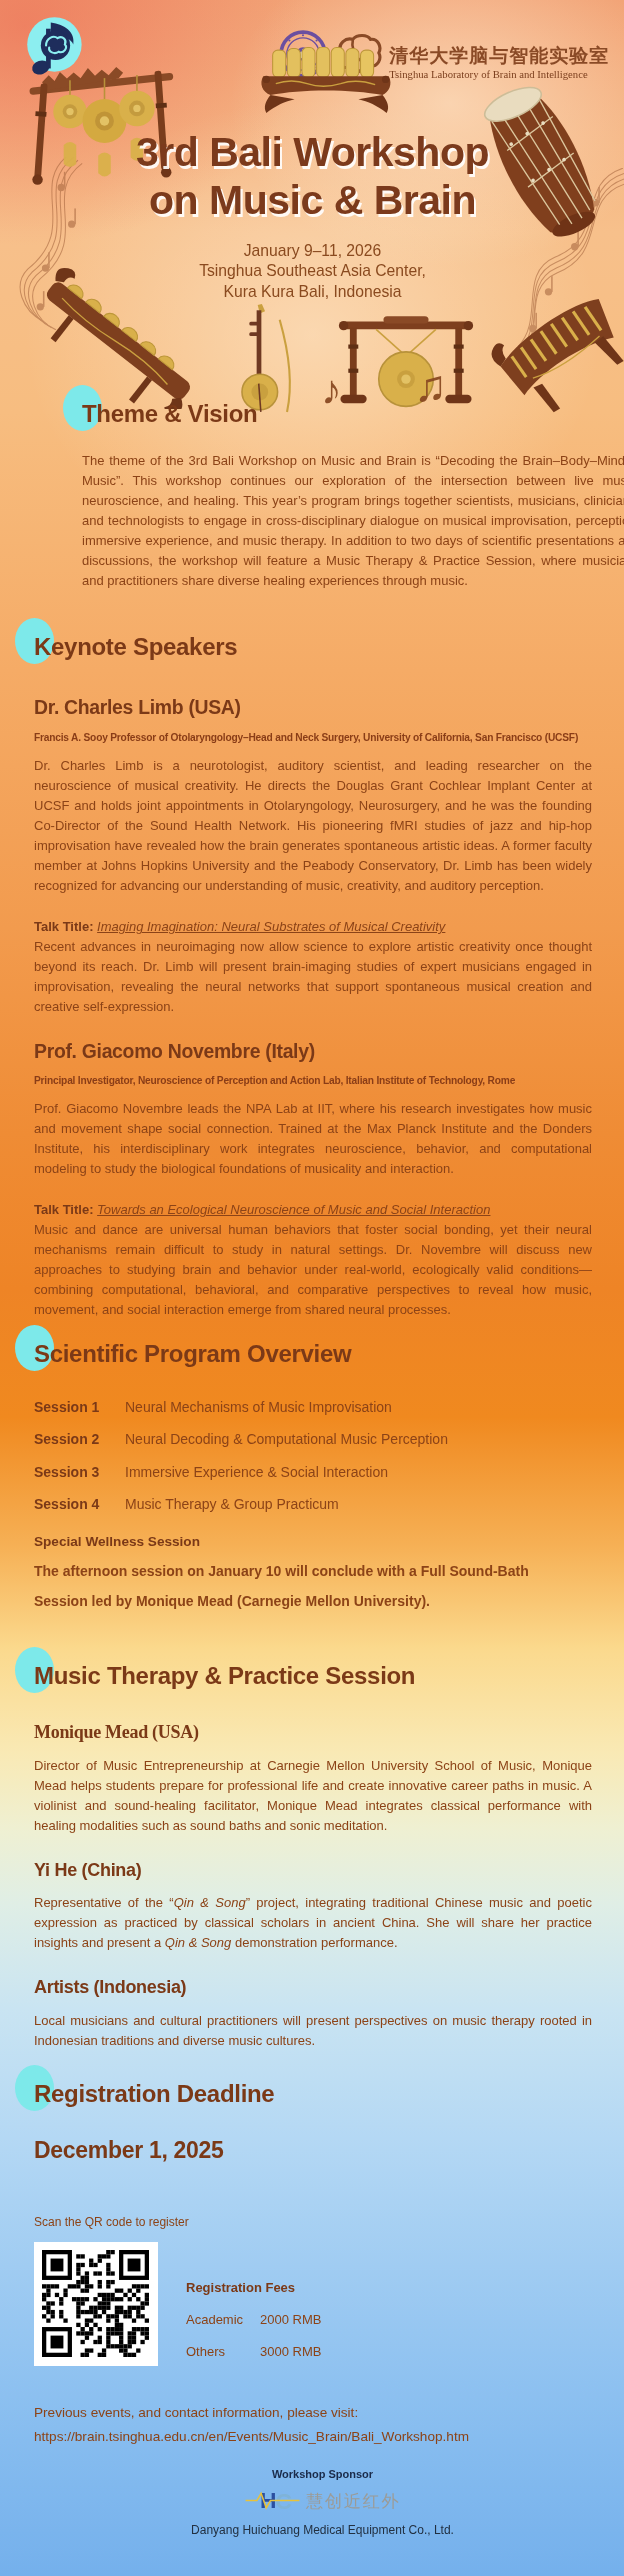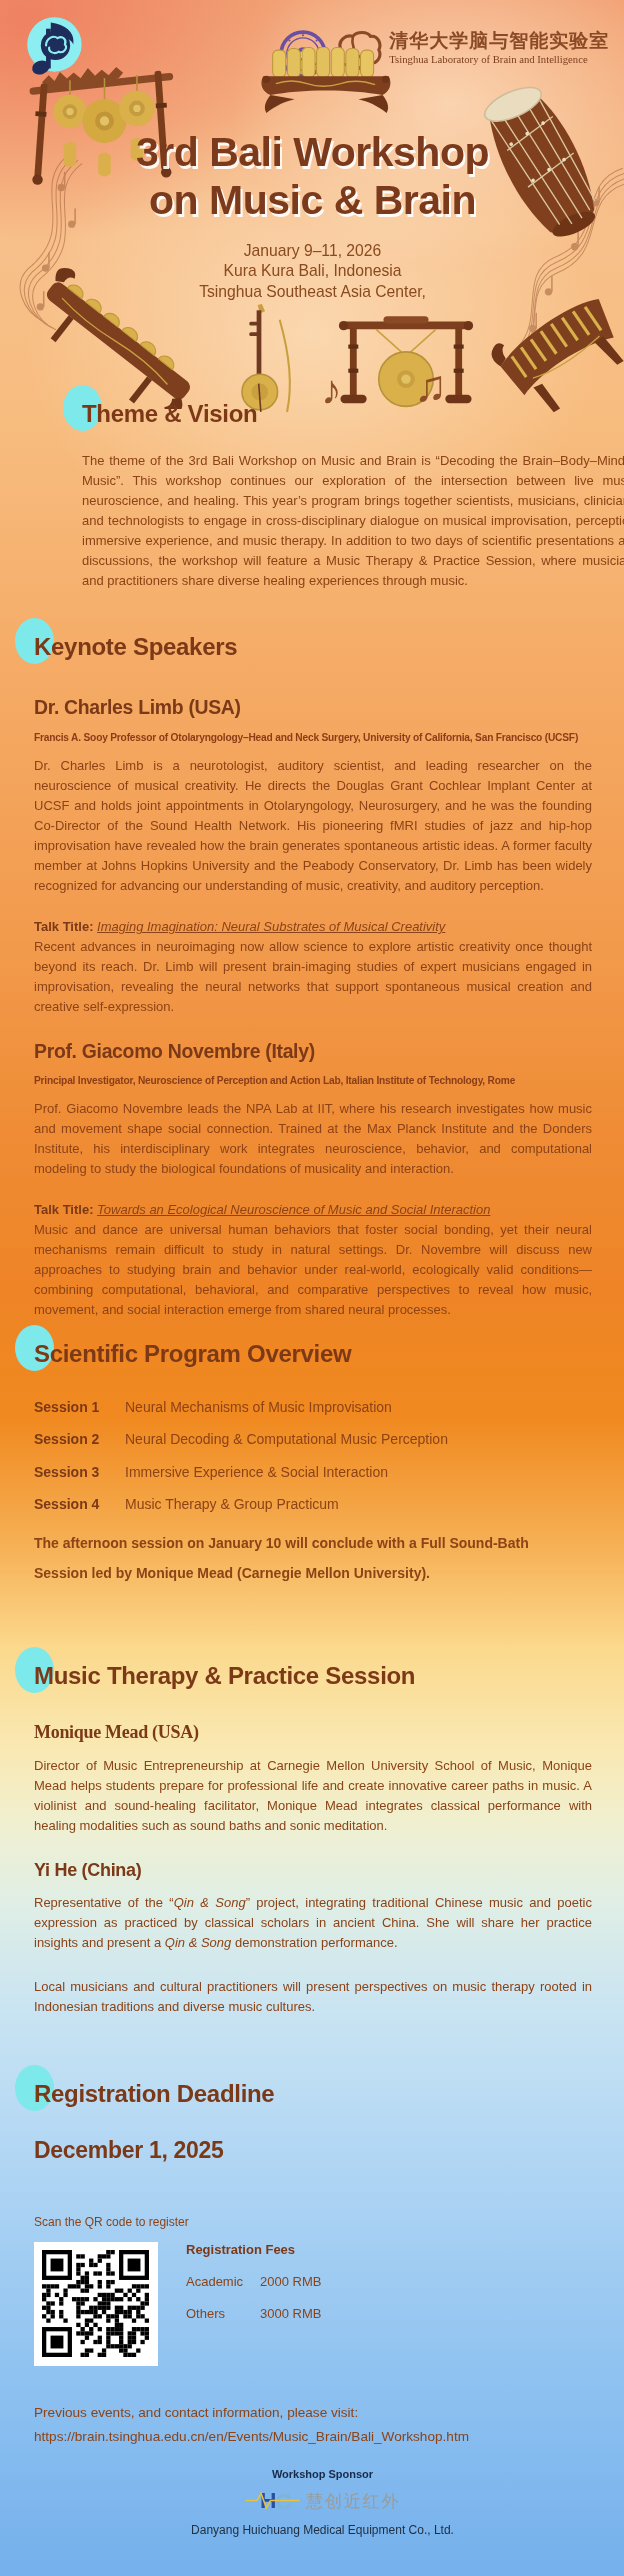--- a/index.html
+++ b/index.html
@@ -27,28 +27,28 @@
   .talk .lbl{font-weight:bold;color:#7b3917;}
   .talk .ttl{font-style:italic;text-decoration:underline;}
   .session-row{display:flex;font-size:14px;color:#8c4317;margin-bottom:16.3px;}
   .session-label{font-weight:bold;width:91px;color:#7b3917;flex:none;}
   .wellness-h{font-size:13.6px;font-weight:bold;color:#7b3917;}
   .wellness-line{font-size:14px;color:#8c4317;line-height:30px;font-weight:bold;}
   .title{position:absolute;top:128px;left:0;width:100%;text-align:center;font-size:41px;line-height:48px;
     font-weight:bold;color:#7b3a1c;letter-spacing:-0.5px;text-shadow:2.1px 2.6px 0 rgba(255,255,255,0.9);}
   .dateblock{position:absolute;top:241px;left:0;width:100%;text-align:center;
     font-size:15.7px;line-height:20.4px;color:#8a4a1f;}
-  .tlab{position:absolute;top:30px;right:15.7px;display:flex;align-items:flex-start;gap:6.3px;}
+  .tlab{position:absolute;top:30px;right:15.7px;display:flex;align-items:flex-end;gap:6.3px;}
   .tlab-cn{font-size:19px;font-weight:bold;color:#8a4a26;letter-spacing:1px;line-height:21px;}
   .tlab-en{font-family:"Liberation Serif",serif;font-size:10.7px;color:#7c3f1e;margin-top:1.6px;}
   .deadline{font-size:23px;font-weight:bold;color:#7b3917;letter-spacing:-0.3px;}
   .scan{font-size:12px;color:#8c4317;}
   .qr-row{display:flex;margin-top:12.6px;}
   .qr-box{width:124px;height:124px;background:#ffffff;padding:8.4px;flex:none;}
-  .fees{margin-left:28px;}
+  .fees{margin-left:28px;margin-top:38px;}
   .fees-h{font-size:13px;font-weight:bold;color:#7b3917;}
   .fee-row{display:flex;font-size:13px;color:#8c4317;margin-top:17px;}
   .fee-label{width:74px;flex:none;}
   .info{margin-top:35px;font-size:13.6px;color:#8c4317;line-height:24px;}
   .footer{position:absolute;top:2468px;left:10px;width:100%;text-align:center;}
   .sponsor-label{font-size:11px;font-weight:bold;color:#1a2b4a;}
   .logo-row{display:flex;justify-content:center;align-items:center;gap:6.3px;margin-top:6.3px;}
   .sponsor-cn{font-size:17.3px;color:#9b9b97;letter-spacing:1.6px;}
   .company{font-size:12px;color:#223041;margin-top:6.3px;}
   .notes-float{position:absolute;color:#8a4a22;opacity:.95;}
@@ -218,22 +218,22 @@
       </g>
     </svg>
   </div>
 
   <div class="title">
     <div>3rd Bali Workshop</div>
     <div>on Music &amp; Brain</div>
   </div>
   <div class="dateblock">
     <div>January 9–11, 2026</div>
+    <div>Tsinghua Southeast Asia Center,</div>
     <div>Kura Kura Bali, Indonesia</div>
-    <div>Tsinghua Southeast Asia Center,</div>
   </div>
 
   <div class="abs deco" style="left:29px;top:262px;width:199px;height:147px;">
     <svg width="199" height="147" viewBox="0 0 380 280">
       <g transform="rotate(38 110 90)">
         <rect x="30" y="80" width="330" height="40" rx="14" fill="#7e3f1e"></rect>
         <path d="M30,84 q-20,-22 4,-34 q16,-8 22,8 q-14,2 -12,18 Z" fill="#6f3518"></path>
         <path d="M356,112 q22,14 10,32 q-10,14 -24,2 q10,-10 2,-22 Z" fill="#6f3518"></path>
         <g fill="#d9b04a" stroke="#bd9739" stroke-width="2">
           <path d="M56,80 a17,15 0 0 1 34,0 Z"></path>
@@ -365,20 +365,21 @@
       </div>
       <div class="session-row">
         <span class="session-label">Session 3</span>
         <span>Immersive Experience &amp; Social Interaction</span>
       </div>
       <div class="session-row">
         <span class="session-label">Session 4</span>
         <span>Music Therapy &amp; Group Practicum</span>
       </div>
     </div>
+    <div class="wellness-h" style="margin-top:22px;">Special Wellness Session</div>
     <div class="wellness-line" style="margin-top:7.3px;">The afternoon session on January 10 will conclude with a Full Sound-Bath</div>
     <div class="wellness-line">Session led by Monique Mead (Carnegie Mellon University).</div>
   </div>
 
   <div class="sec" style="top:1661px;">
     <div class="h1">
       <span class="accent"></span>
       <span class="txt">Music Therapy &amp; Practice Session</span>
     </div>
 
@@ -386,20 +387,21 @@
       <div class="name" style="font-size:18px;font-family:Liberation Serif, serif;">Monique Mead (USA)</div>
       <p class="body-p" style="margin:12.6px 0 0 0;">Director of Music Entrepreneurship at Carnegie Mellon University School of Music, Monique Mead helps students prepare for professional life and create innovative career paths in music.  A violinist and sound-healing facilitator, Monique Mead integrates classical performance with healing modalities such as sound baths and sonic meditation.</p>
     </div>
 
     <div style="margin-top:24px;">
       <div class="name" style="font-size:18px;">Yi He (China)</div>
       <p class="body-p" style="margin:12.6px 0 0 0;"><span>Representative of the “</span><em>Qin &amp; Song</em><span>” project, integrating traditional Chinese music and poetic expression as practiced by classical scholars in ancient China. She will share her practice insights and present a </span><em>Qin &amp; Song</em><span> demonstration performance.</span></p>
     </div>
 
     <div style="margin-top:24px;">
+      <div class="name" style="font-size:18px;">Artists (Indonesia)</div>
       <p class="body-p" style="margin:12.6px 0 0 0;">Local musicians and cultural practitioners will present perspectives on music therapy rooted in Indonesian traditions and diverse music cultures.</p>
     </div>
   </div>
 
   <div class="sec" style="top:2079px;">
     <div class="h1">
       <span class="accent"></span>
       <span class="txt">Registration Deadline</span>
     </div>
     <div class="deadline" style="margin-top:28px;">December 1, 2025</div>

